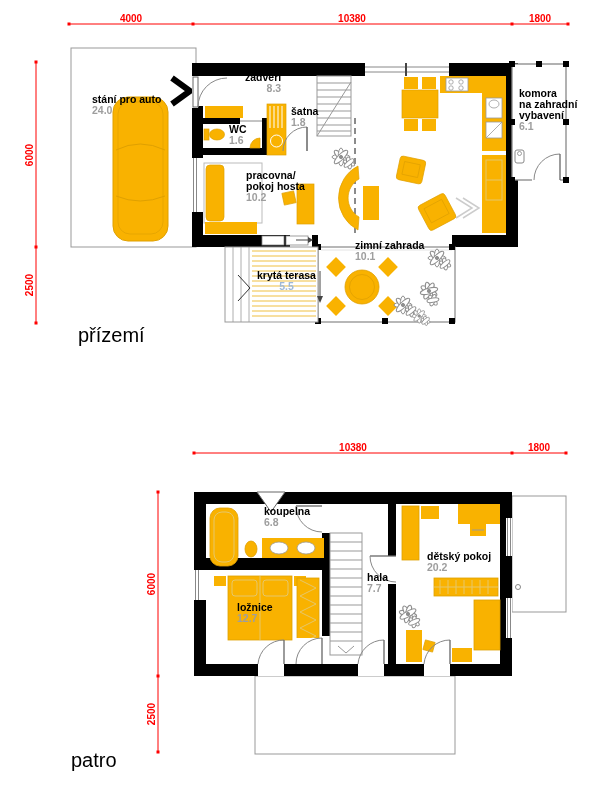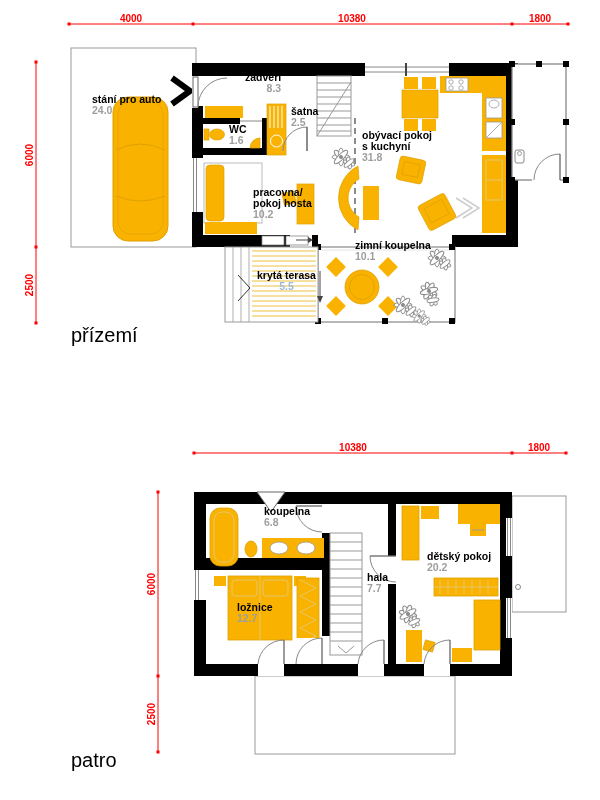--- a/index.html
+++ b/index.html
@@ -417,41 +417,42 @@
 <div class="rl" style="left:245px;top:72px;text-align:right;">
   <span>zádveří</span>
       <span class="a">8.3</span>
 </div>
 <div class="rl" style="left:229px;top:124px;">
   <span>WC</span>
       <span class="a">1.6</span>
 </div>
 <div class="rl" style="left:291px;top:106px;">
   <span>šatna</span>
-      <span class="a">2.5</span>
-</div>
-<div class="rl" style="left:253px;top:170px;margin-top:17px;">
+      <span class="a">1.8</span>
+</div>
+<div class="rl" style="left:246px;top:170px;">
   <span>pracovna/</span>
       <span>pokoj hosta</span>
       <span class="a">10.2</span>
 </div>
-<div class="rl" style="left:362px;top:130px;">
-  <span>obývací pokoj</span>
-      <span>s kuchyní</span>
-      <span class="a">31.8</span>
+<div class="rl" style="left:519px;top:88px;">
+  <span>komora</span>
+      <span>na zahradní</span>
+      <span>vybavení</span>
+      <span class="a">6.1</span>
 </div>
 <div class="rl" style="left:355px;top:240px;">
-  <span>zimní koupelna</span>
+  <span>zimní zahrada</span>
       <span class="a">10.1</span>
 </div>
 <div class="rl" style="left:257px;top:270px;">
   <span>krytá terasa</span>
       <span class="a blue">5.5</span>
 </div>
-<div class="title" style="left:71px;top:324px;">přízemí</div>
+<div class="title" style="left:78px;top:324px;">přízemí</div>
 
 <div class="dim" style="left:353px;top:442px;">10380</div>
 <div class="dim" style="left:539px;top:442px;">1800</div>
 <div class="vdim" style="left:151px;top:584px;">6000</div>
 <div class="vdim" style="left:151px;top:714px;">2500</div>
 
 <div class="rl" style="left:247px;top:506px;margin-left:17px;">
   <span>koupelna</span>
       <span class="a">6.8</span>
 </div>

